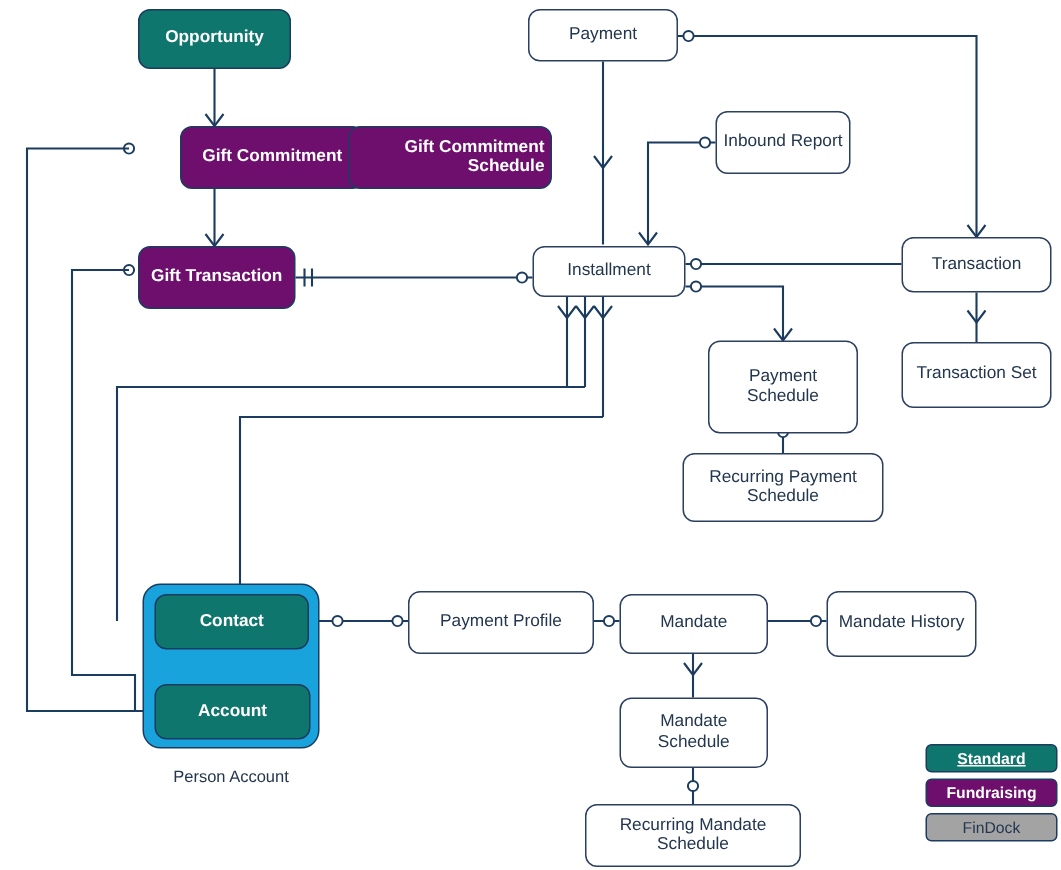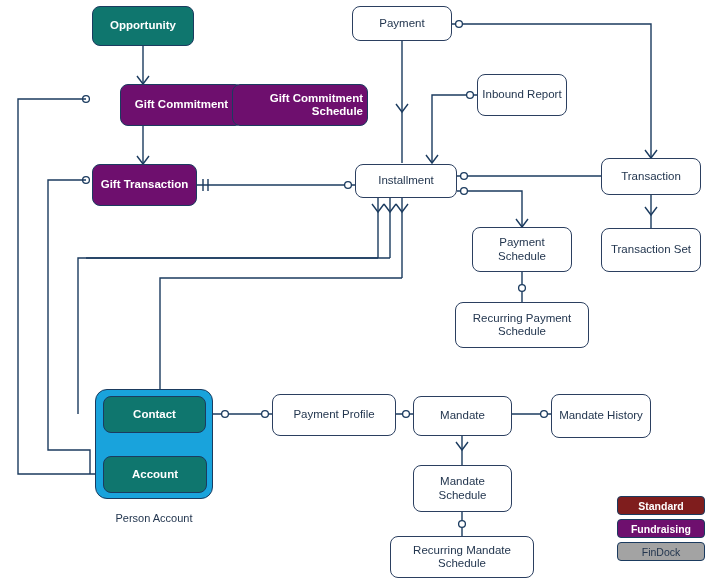--- a/index.html
+++ b/index.html
@@ -83,23 +83,24 @@
     border-radius: 4px;
     font-size: 10.5px;
     display: flex;
     align-items: center;
     justify-content: center;
     margin-bottom: 4px;
     color: #23364f;
     background: #a3a3a3;
   }
   .legend-item.standard {
-    background: #7f1d1d;
-    color: #ffffff;
-    font-weight: bold;
+    background: #0f766e;
+    color: #ffffff;
+    font-weight: bold;
+    text-decoration: underline;
   }
   .legend-item.fundraising {
     background: #6e0f6e;
     color: #ffffff;
     font-weight: bold;
   }
   svg.edges {
     position: absolute;
     left: 0; top: 0;
     width: 707px;
@@ -228,21 +229,21 @@
   </div>
 
   <div class="node findock" style="left:601px; top:158px; width:100px; height:37px;">
     <span>Transaction</span>
   </div>
 
   <div class="node findock" style="left:601px; top:228px; width:100px; height:44px;">
     <span>Transaction Set</span>
   </div>
 
-  <div class="node findock" style="left:472px; top:227px; width:100px; height:45px;">
+  <div class="node findock" style="left:472px; top:227px; width:100px; height:62px;">
     <span>Payment Schedule</span>
   </div>
 
   <div class="node findock" style="left:455px; top:302px; width:134px; height:46px;">
     <span>Recurring Payment Schedule</span>
   </div>
 
   <div class="group-box" style="left:95px; top:389px; width:118px; height:110px;"></div>
 
   <div class="node standard" style="left:103px; top:396px; width:103px; height:37px;">

